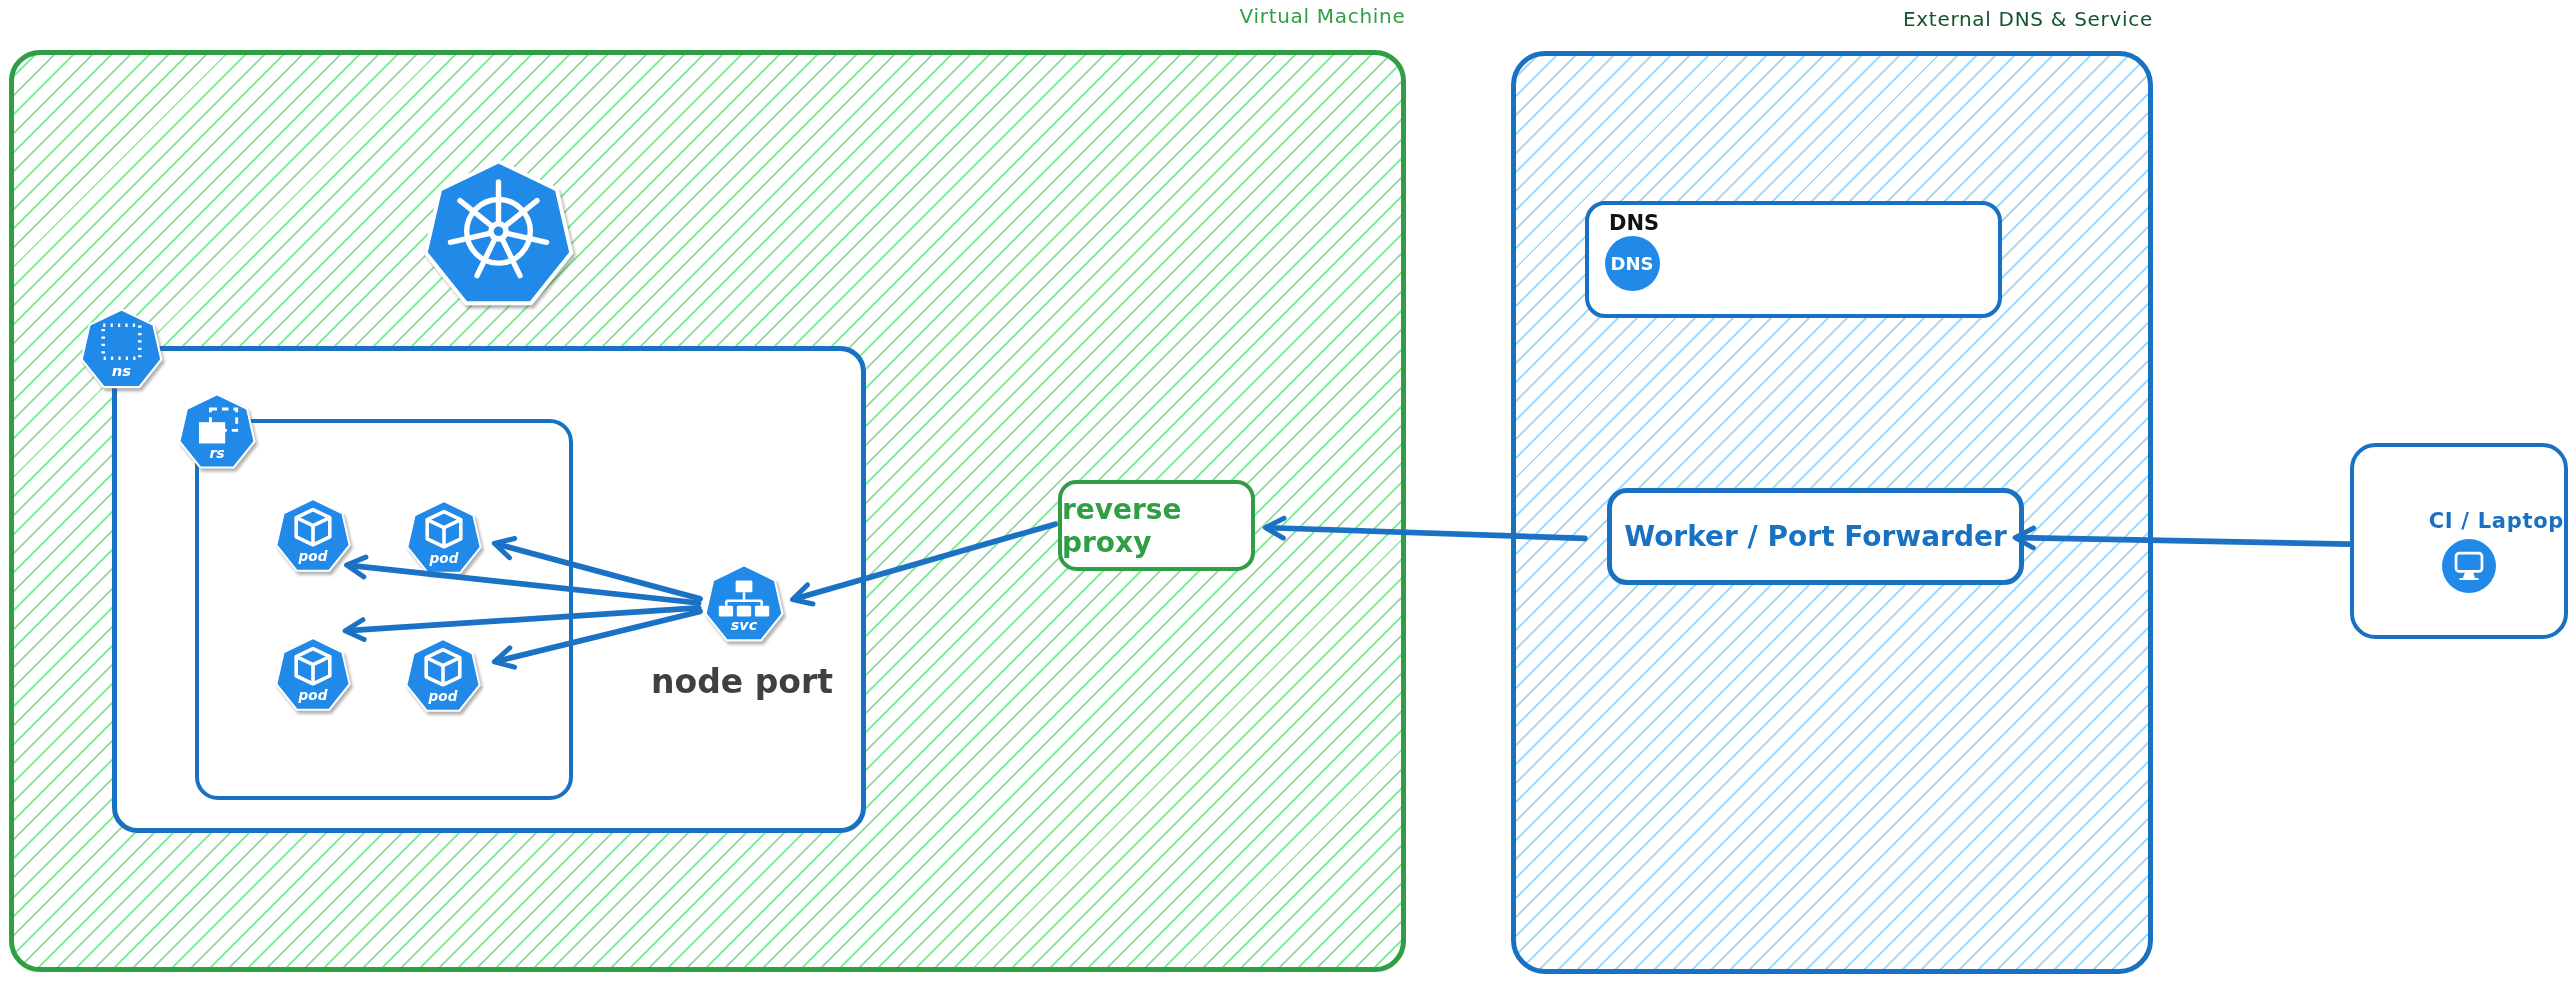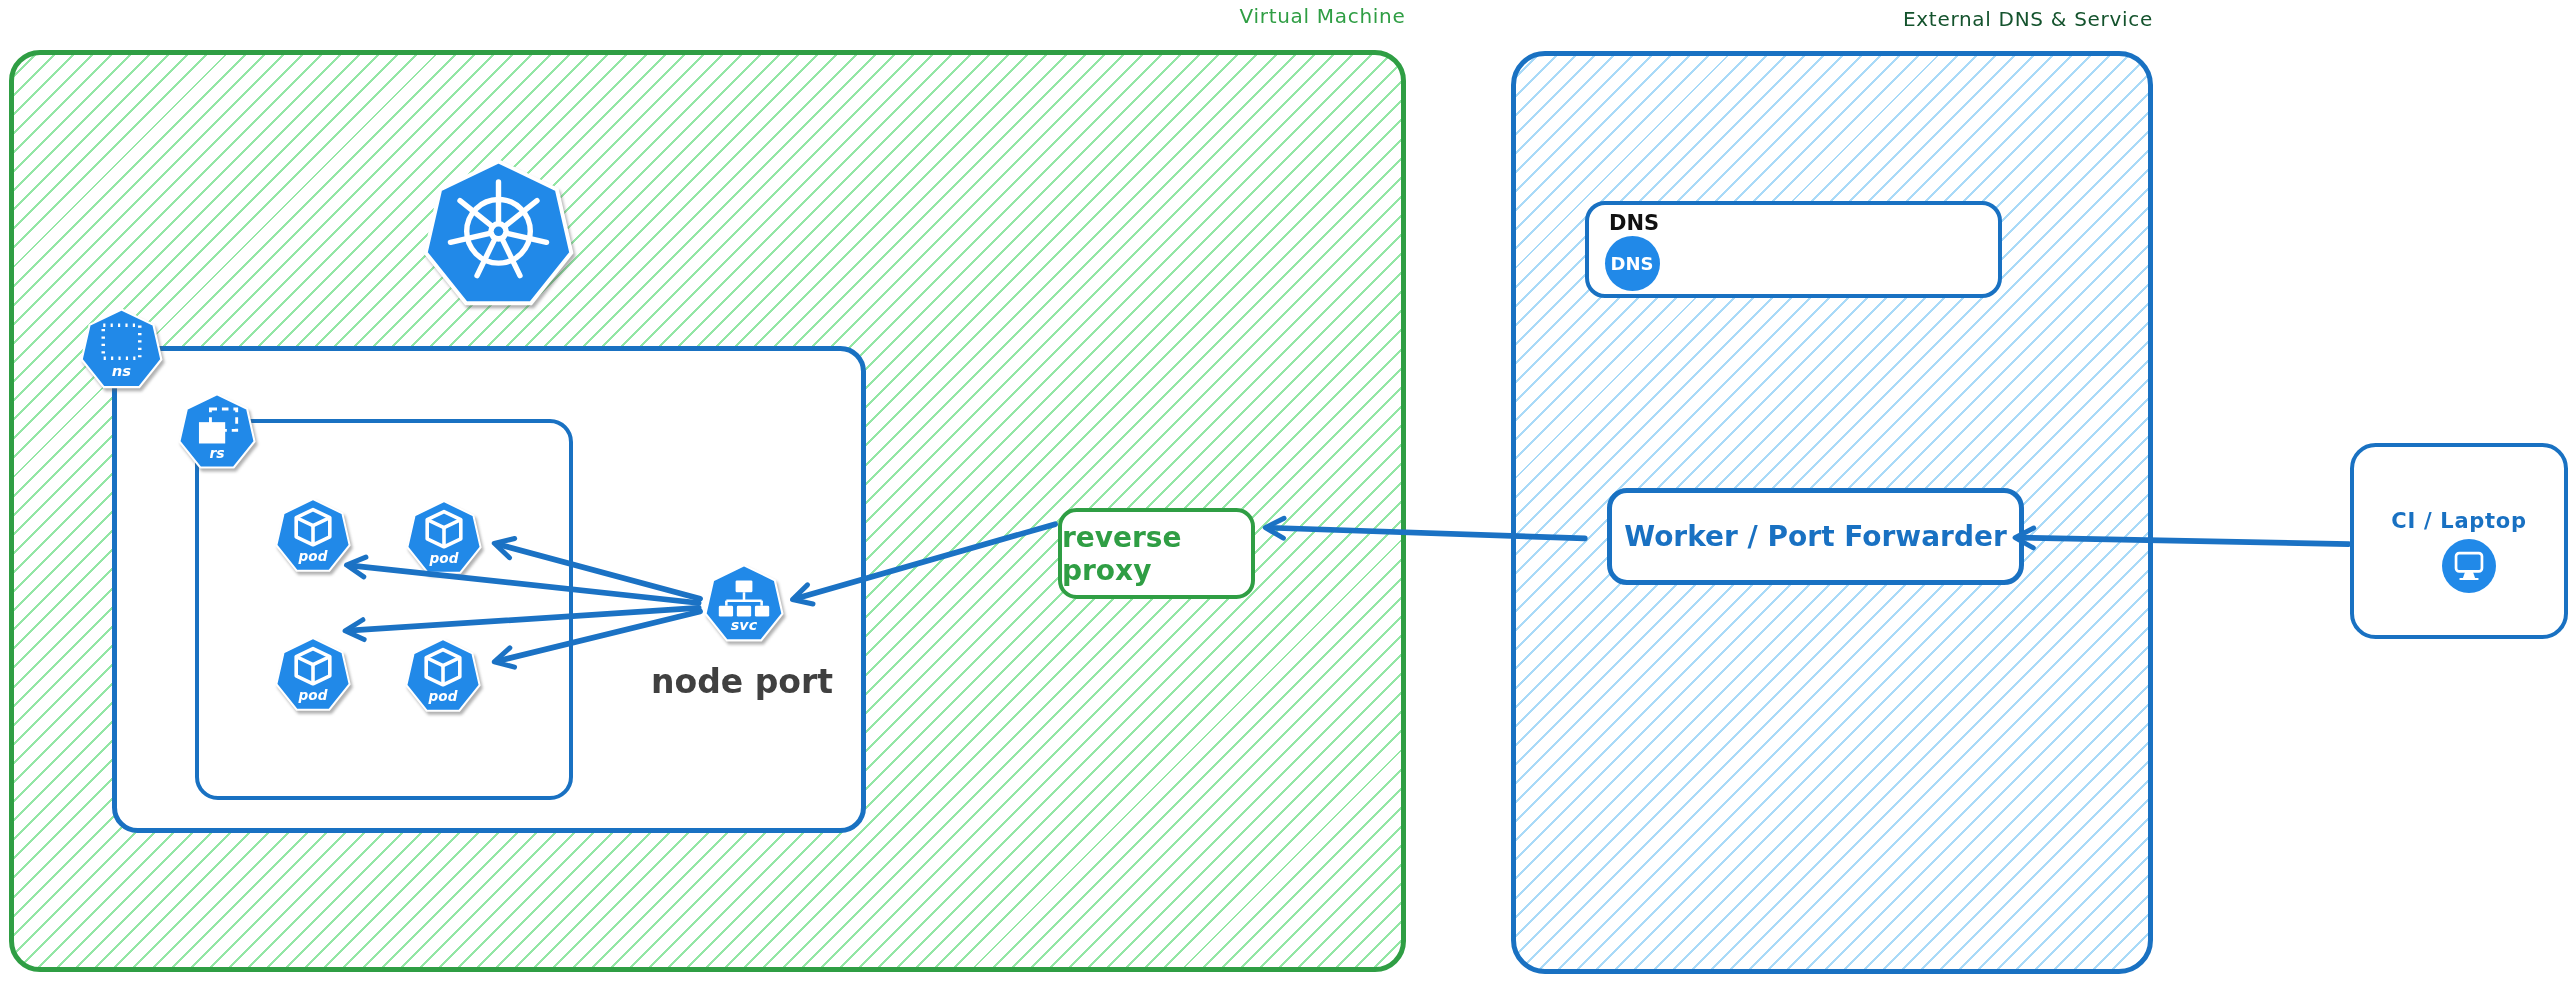--- a/index.html
+++ b/index.html
@@ -29,25 +29,25 @@
   .ext-title{left:1511px;top:7px;width:642px;color:#14532d;}
 
   
   .white-box{background:#ffffff;border:5px solid #1971c2;}
   .ns-box{left:112px;top:346px;width:754px;height:487px;border-radius:25.6px;}
   .rs-box{left:195px;top:419px;width:378px;height:381px;border-width:4.3px;border-radius:23px;}
 
   .rp-box{
     left:1058px;top:480px;width:197px;height:91px;
     background:#fff;border:4.3px solid #2f9e44;border-radius:18.5px;
-    display:flex;align-items:center;justify-content:center;margin-top:28px;
+    display:flex;align-items:center;justify-content:center;
   }
   .rp-label{font-size:28px;font-weight:700;color:#2f9e44;}
 
-  .dns-box{left:1585px;top:201px;width:417px;height:97px;border-width:4.3px;border-radius:20px;}
+  .dns-box{left:1585px;top:201px;width:417px;height:117px;border-width:4.3px;border-radius:20px;}
   .dns-heading{left:20px;top:5.7px;font-size:21px;font-weight:700;color:#111111;position:absolute;}
   .dns-badge{
     position:absolute;left:15.6px;top:31px;width:55px;height:55px;border-radius:50%;
     background:#2189e8;color:#ffffff;font-size:18px;font-weight:700;
     display:flex;align-items:center;justify-content:center;
   }
   .cname-label{
     position:absolute;left:92px;top:0;right:11.4px;height:100%;
     display:flex;align-items:center;justify-content:center;
     font-size:28px;font-weight:700;color:#1971c2;
@@ -57,21 +57,21 @@
     left:1587px;top:488px;width:417px;height:97px;border-radius:20px;
     display:flex;align-items:center;justify-content:center;margin-left:20px;
   }
   .worker-label{font-size:28px;font-weight:700;color:#1971c2;}
 
   .ci-box{
     left:2350px;top:443px;width:218px;height:196px;
     background:#fff;border:4.3px solid #1971c2;border-radius:25.6px;
   }
   .ci-label{
-    position:absolute;left:0;top:62px;width:100%;text-align:center;
+    position:absolute;left:0;top:62px;width:100%;text-align:right;
     font-size:21px;font-weight:700;color:#1971c2;letter-spacing:0.7px;
   }
   .laptop-circle{
     position:absolute;left:88px;top:92px;width:54px;height:54px;border-radius:50%;
     background:#2189e8;display:flex;align-items:center;justify-content:center;
   }
 
   .node-port-label{
     left:600px;top:662px;width:284px;text-align:center;
     font-size:33px;font-weight:700;color:#404040;

